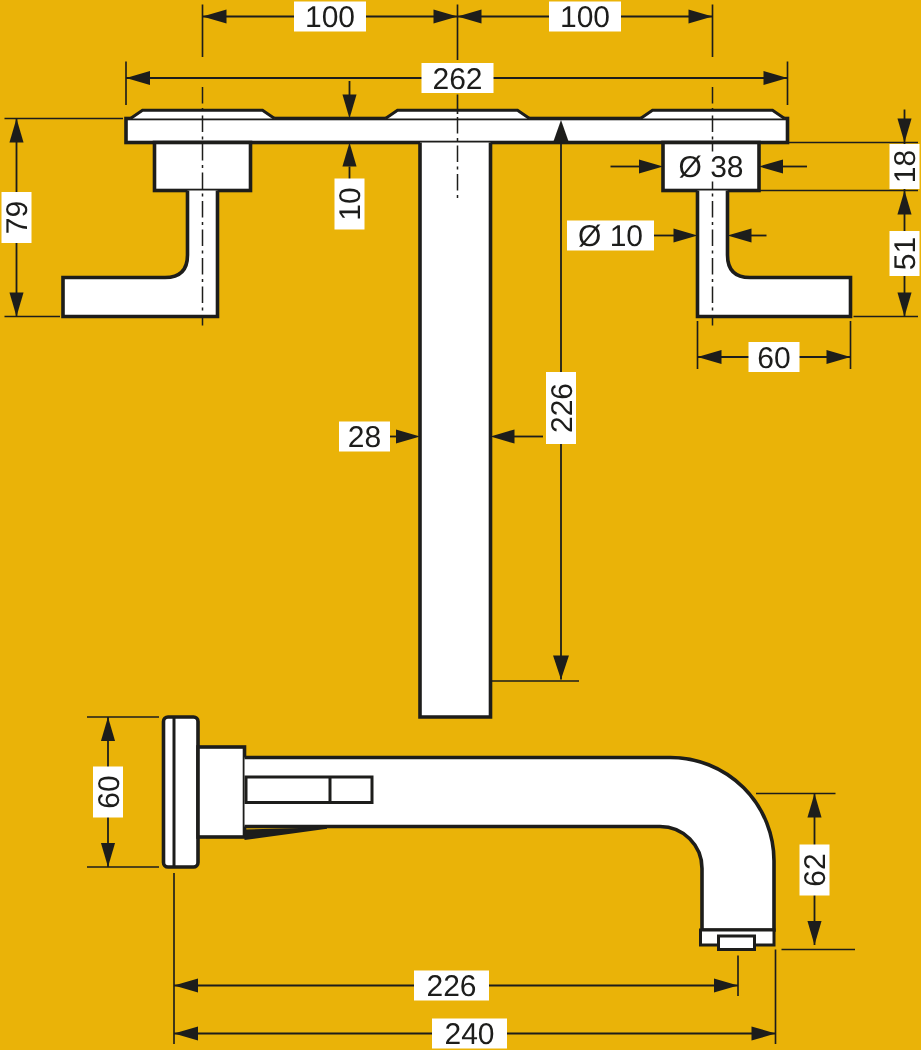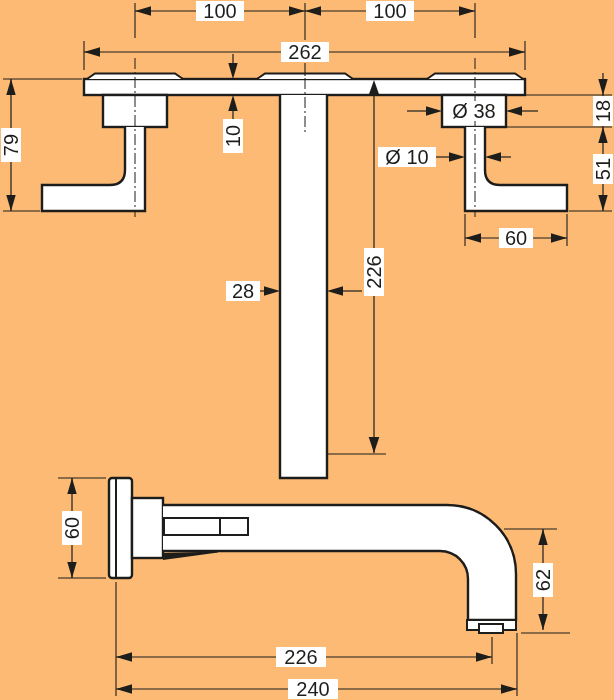--- a/index.html
+++ b/index.html
@@ -1,16 +1,16 @@
 <!DOCTYPE html>
 <html><head>
 <meta charset="utf-8">
 <style>
   html,body{margin:0;padding:0;background:#ffffff;}
-  .stage{width:614px;height:700px;position:relative;background:#fdba74;font-family:"Liberation Sans",sans-serif;}
+  .stage{width:614px;height:700px;position:relative;background:#eab308;font-family:"Liberation Sans",sans-serif;}
   svg{display:block;}
   .outline{fill:#ffffff;stroke:#1d1d1b;stroke-width:2.4;stroke-linejoin:miter;}
   .outline2{fill:#ffffff;stroke:#1d1d1b;stroke-width:2;stroke-linejoin:miter;}
   .thin{fill:none;stroke:#1d1d1b;stroke-width:1.1;}
   .dim{fill:none;stroke:#1d1d1b;stroke-width:1.2;}
   .cl{fill:none;stroke:#1d1d1b;stroke-width:1;stroke-dasharray:11 3 2 3;}
   .ah{fill:#1d1d1b;stroke:none;}
   .lbg{fill:#ffffff;stroke:none;}
   text.dimtxt{font-family:"Liberation Sans",sans-serif;font-size:20px;fill:#1d1d1b;text-anchor:middle;}
   .wedge{fill:#1d1d1b;stroke:none;}

